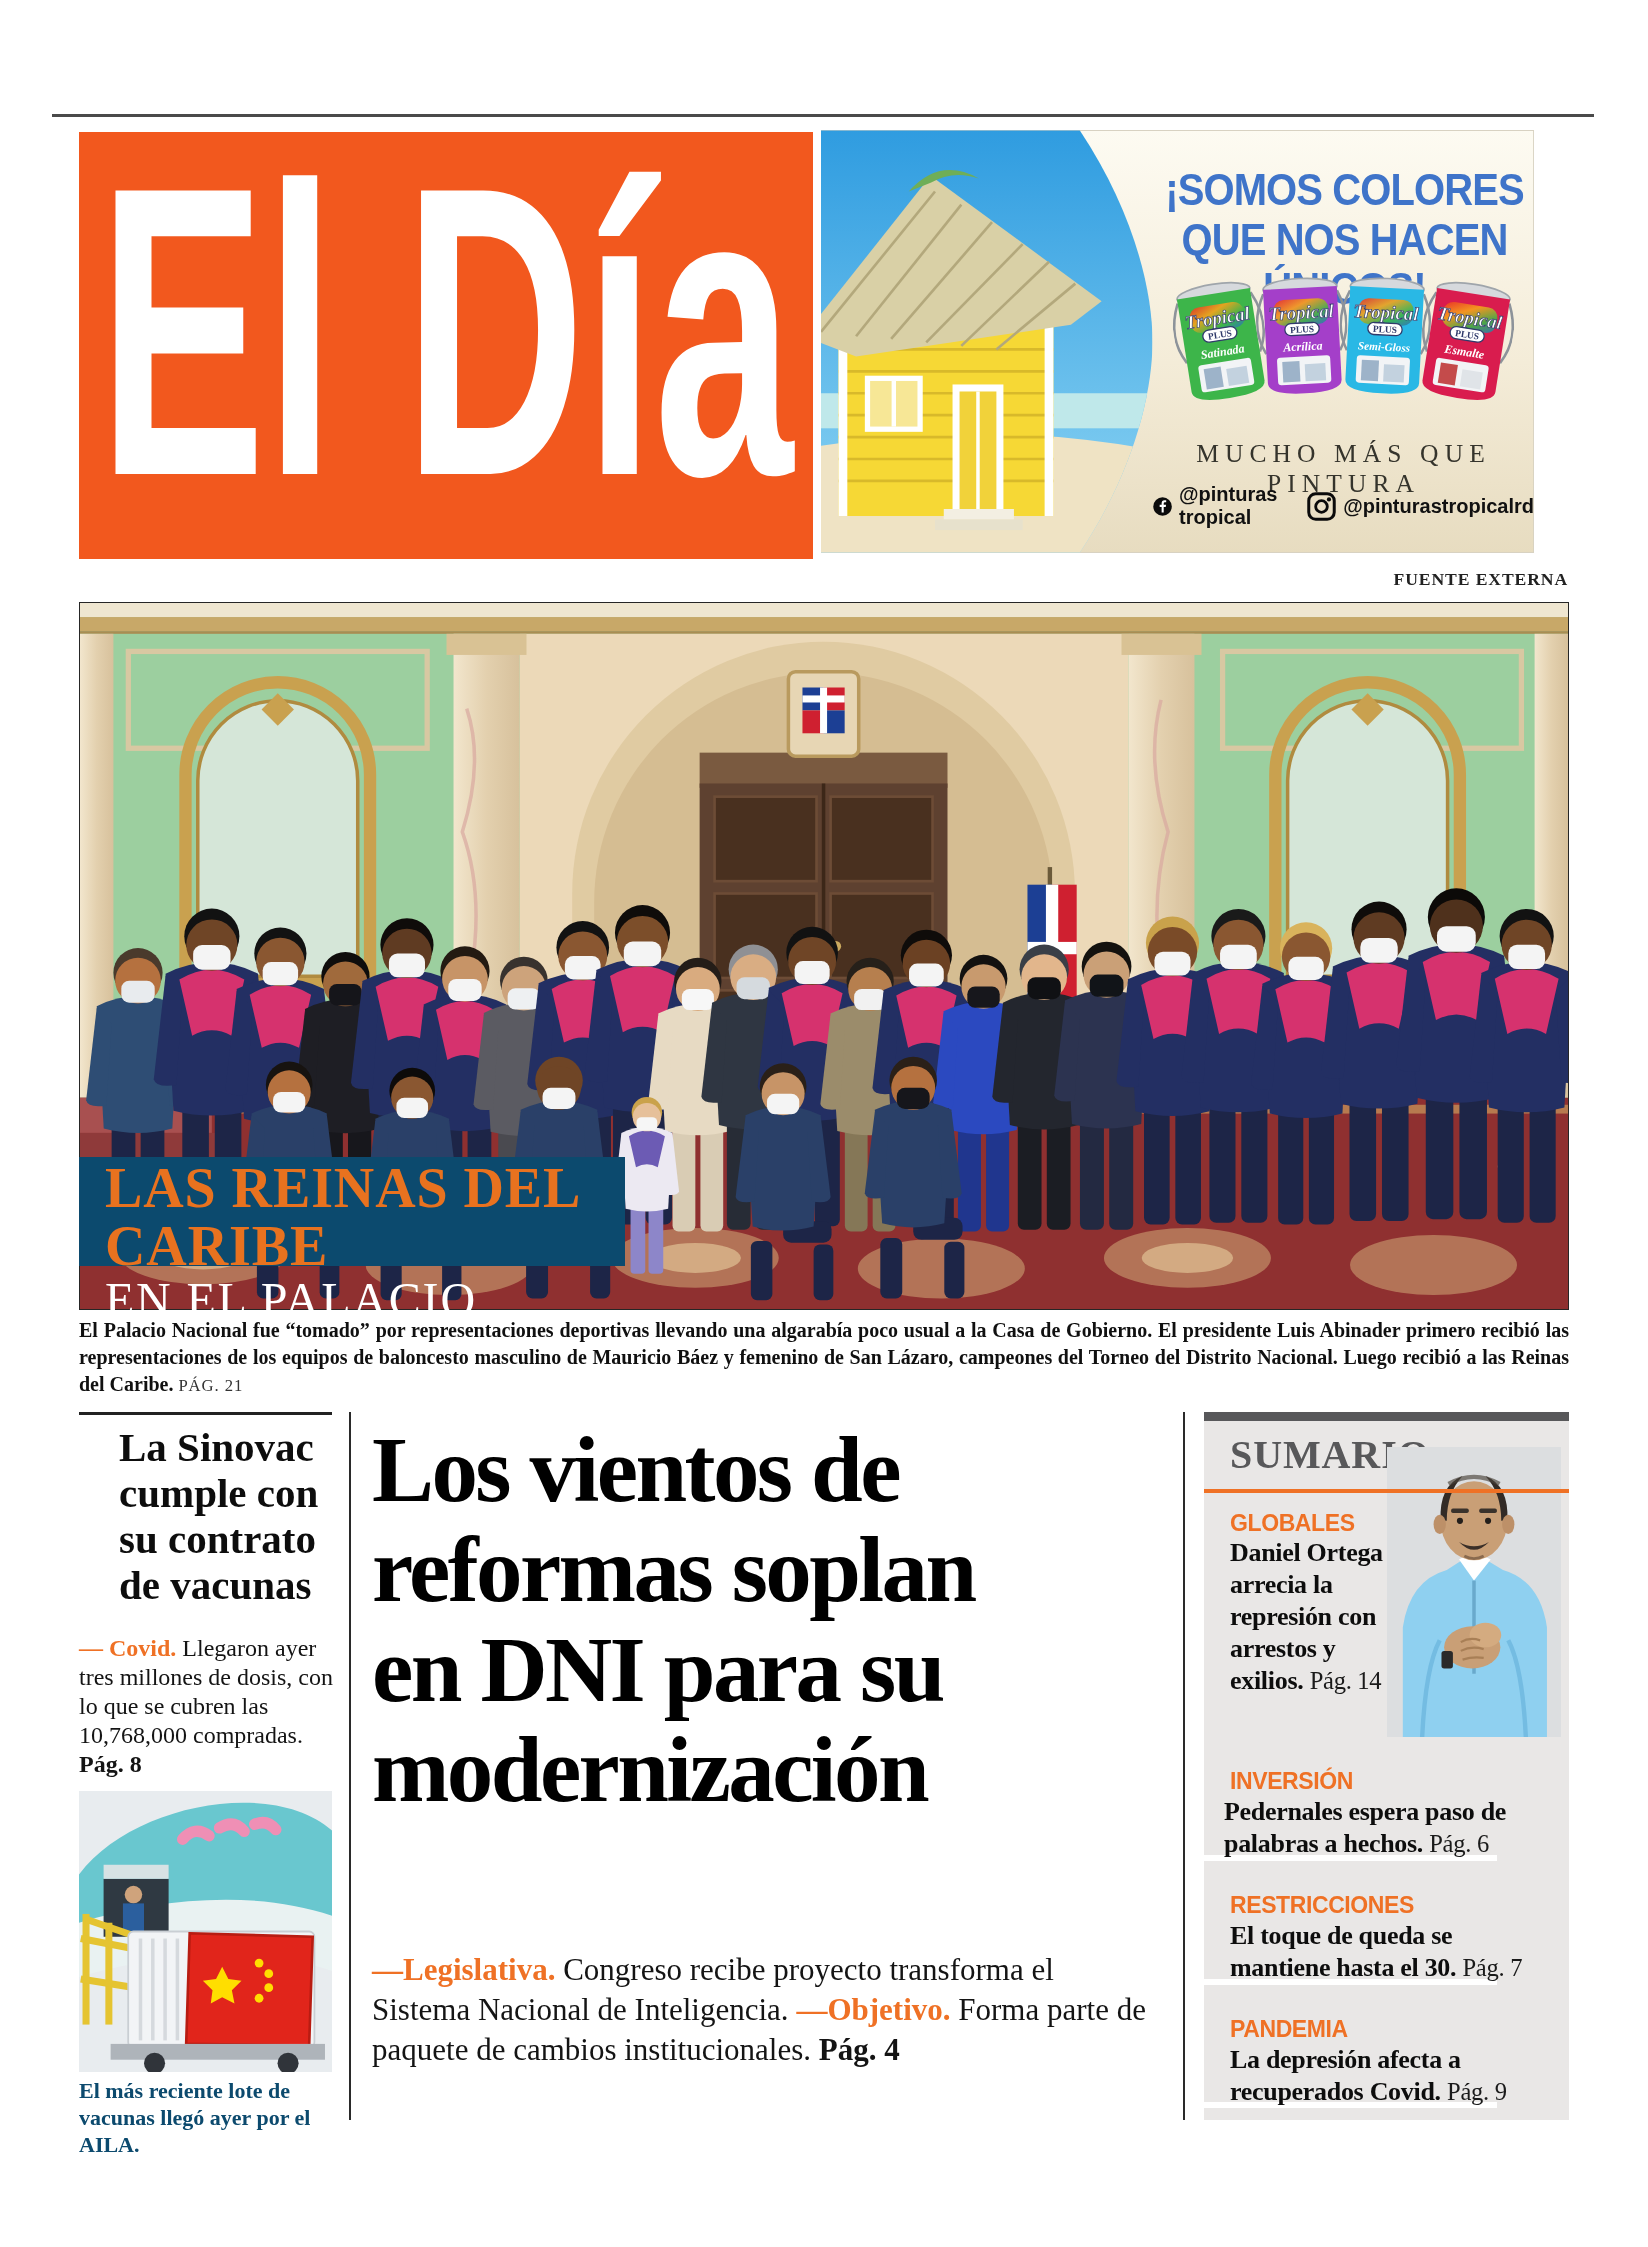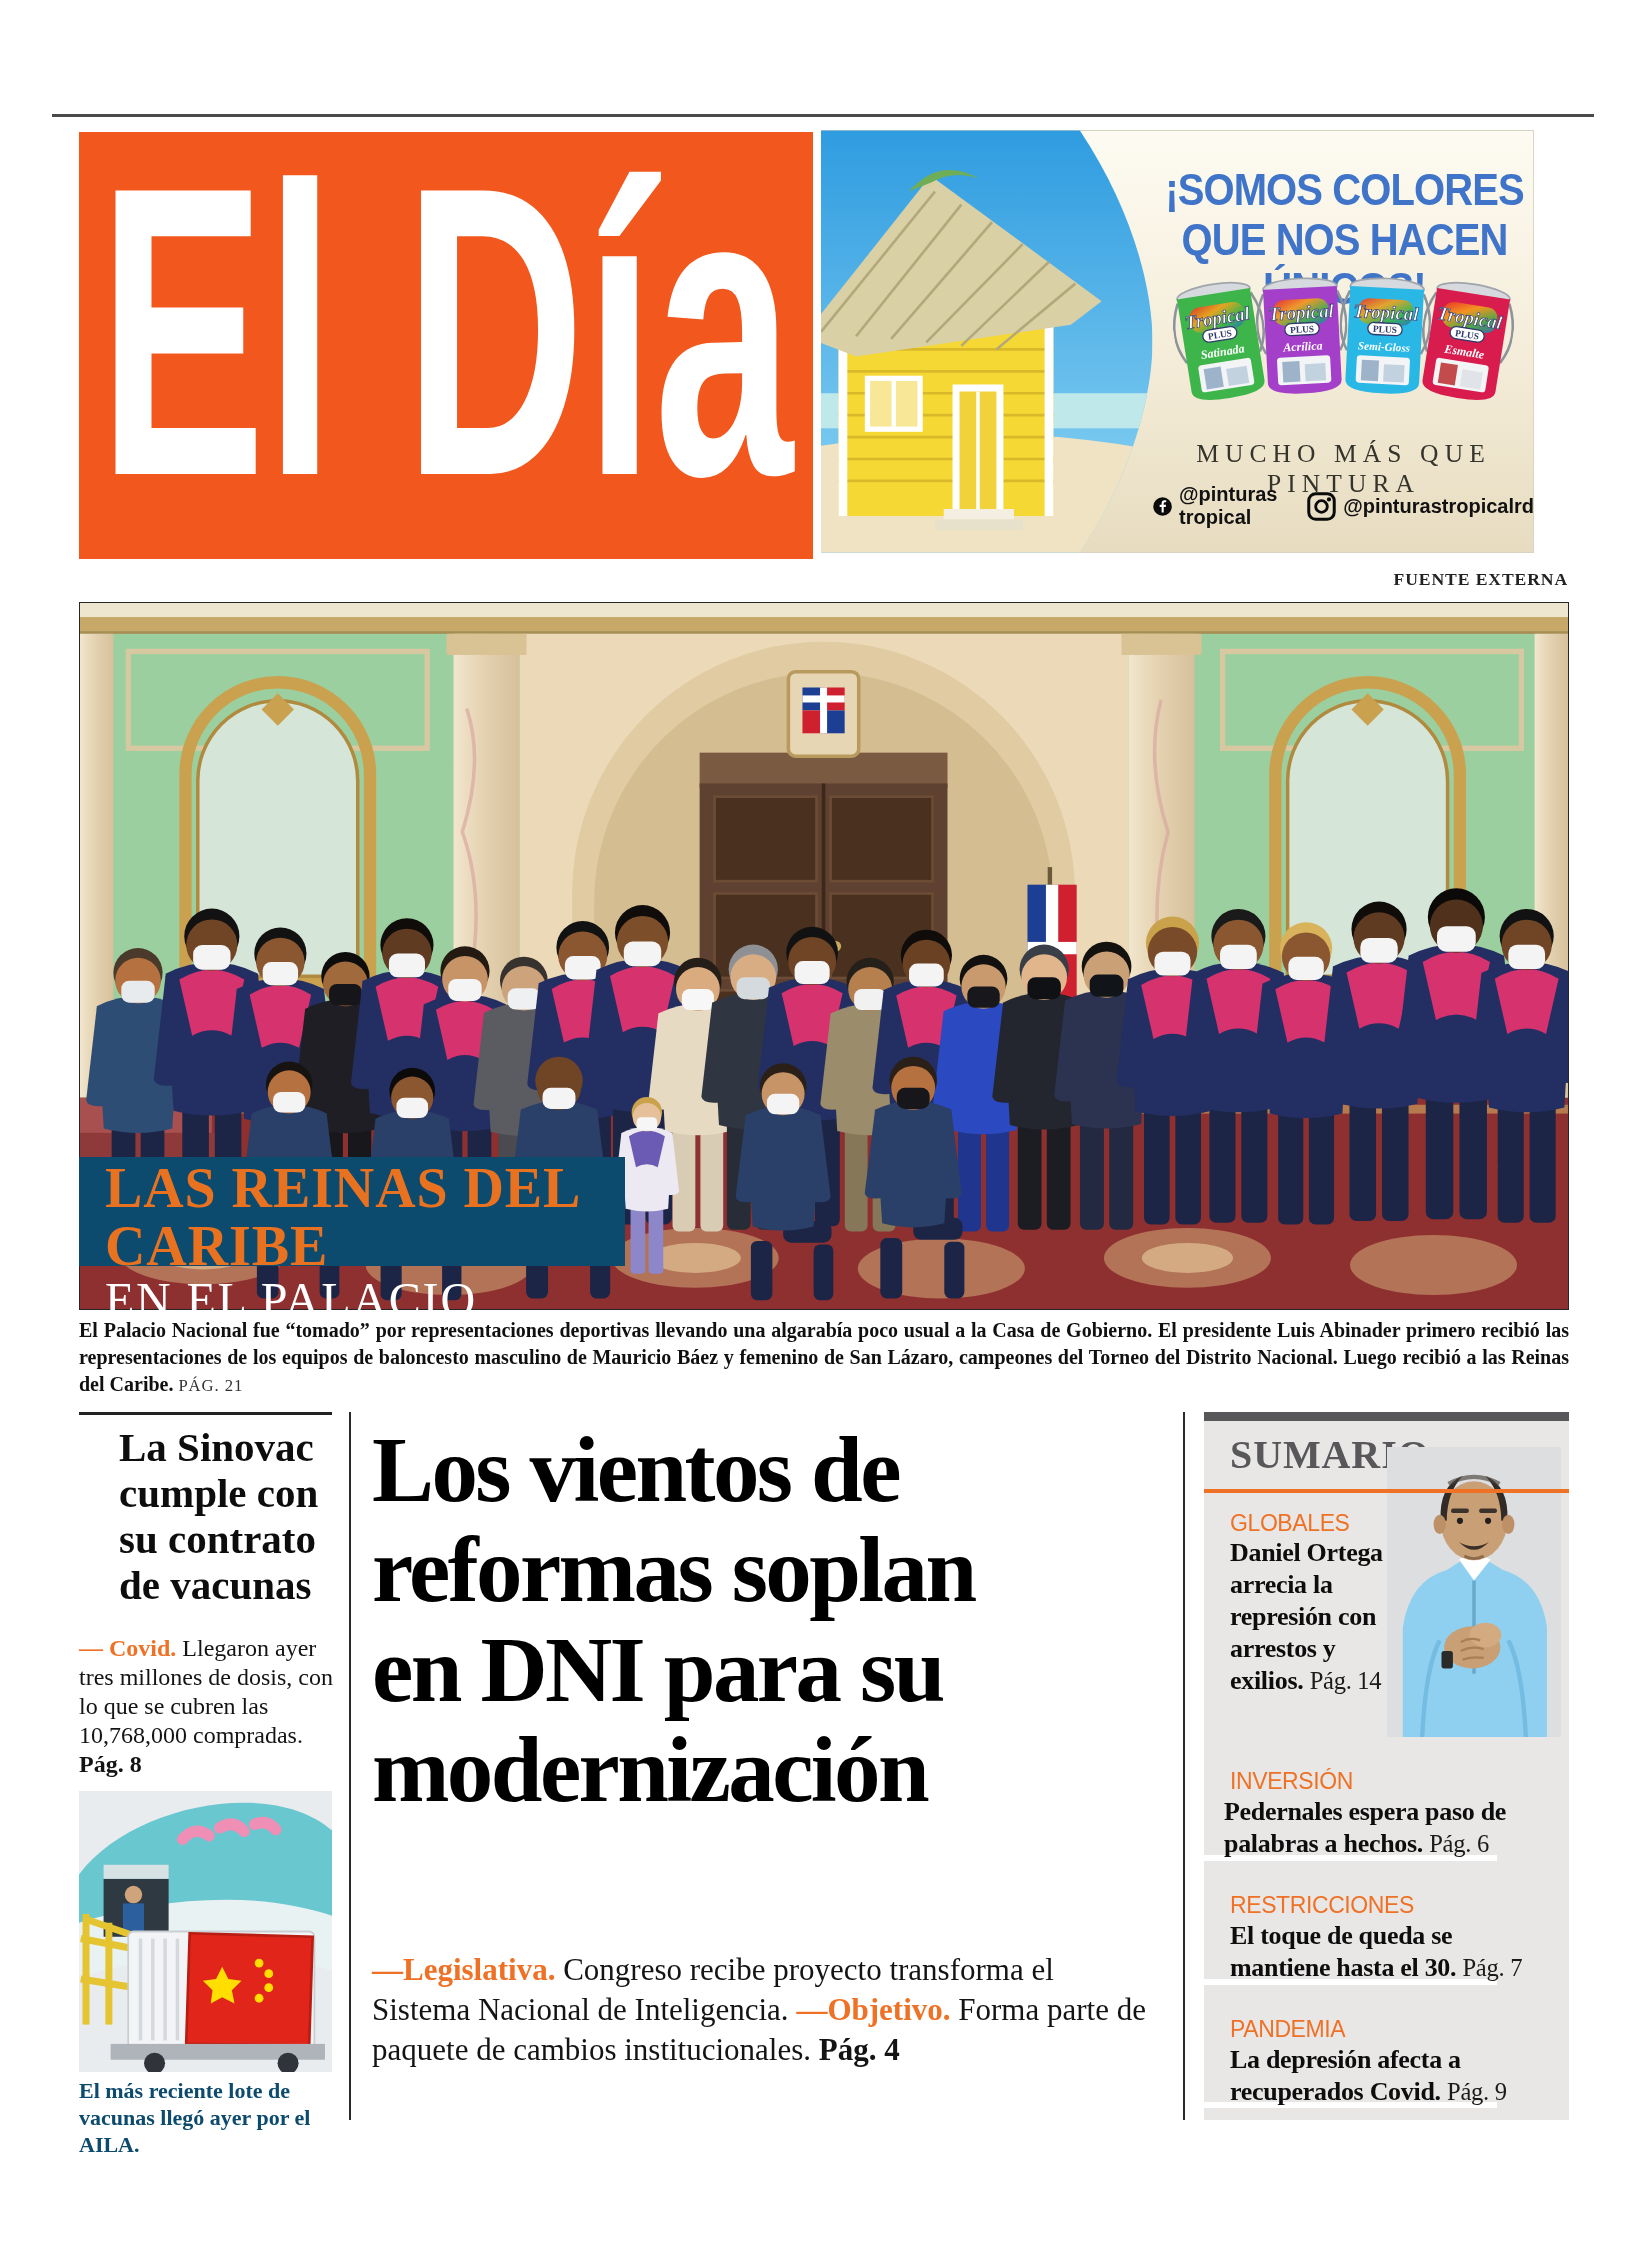--- a/index.html
+++ b/index.html
@@ -64,21 +64,21 @@
   .main-deck b{font-weight:bold;text-align:right;}
 
   
   .vr2{left:1183px;top:1412px;width:1.8px;height:708px;background:#2a2a2a;}
   .sum-box{left:1204px;top:1412px;width:365px;height:708px;background:#e9e7e6;}
   .sum-bar{left:0;top:0;width:365px;height:8.8px;background:#58585a;}
   .sum-title{left:26px;top:19.3px;font-size:40px;font-weight:bold;color:#58585a;letter-spacing:0.9px;}
   .sum-orule{left:0;top:77px;width:365px;height:4.4px;background:#ef7125;z-index:3;}
   .ortega{left:183px;top:35px;width:174px;height:290px;z-index:2;}
   .ortega svg{display:block;width:100%;height:100%;}
-  .kicker{font-family:"Liberation Sans",sans-serif;font-weight:normal;font-size:23px;color:#ef7125;letter-spacing:-0.4px;}
+  .kicker{font-family:"Liberation Sans",sans-serif;font-weight:bold;font-size:23px;color:#ef7125;letter-spacing:-0.4px;}
   .s-head{font-size:26px;font-weight:bold;line-height:32px;color:#0d0d0d;letter-spacing:-0.3px;}
   .s-pg{font-size:24.6px;font-weight:normal;color:#1a1a1a;}
   .s1k{left:26px;top:98px;}  .s1t{left:26px;top:125px;width:162px;}
   .sdiv{left:0px;width:293px;height:6.1px;background:#fff;}
   .d1{top:443px;} .d2{top:567px;} .d3{top:690px;}
   .s2k{left:26px;top:356px;}  .s2t{left:20px;top:384px;width:321px;}
   .s3k{left:26px;top:480px;}  .s3t{left:26px;top:508px;width:321px;}
   .s4k{left:26px;top:604px;}  .s4t{left:26px;top:632px;width:321px;}
 </style>
 </head>

